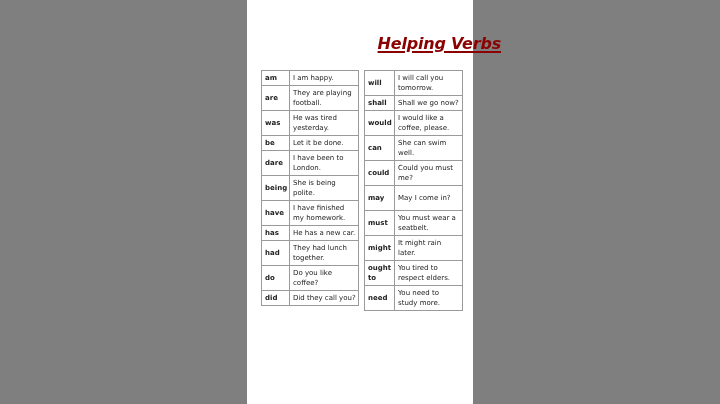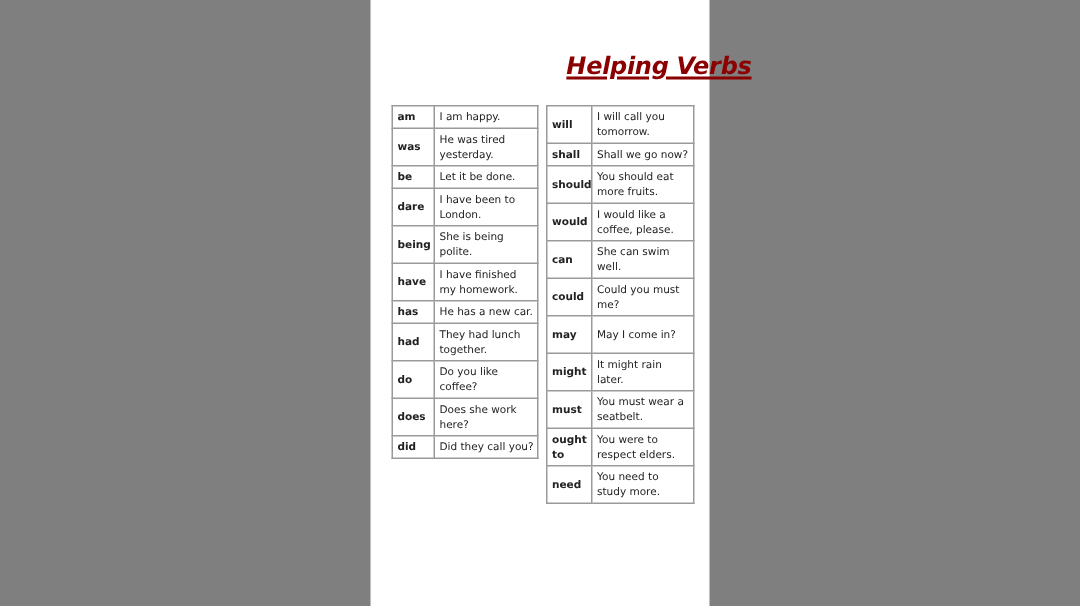--- a/index.html
+++ b/index.html
@@ -57,20 +57,24 @@
     <colgroup>
         <col class="c1">
         <col class="c2">
       </colgroup>
     <tbody>
       <tr class="r1">
           <td class="verb">am</td>
           <td>I am happy.</td>
         </tr>
       <tr class="r2">
+          <td class="verb">are</td>
+          <td>They are playing football.</td>
+        </tr>
+      <tr class="r2">
           <td class="verb">was</td>
           <td>He was tired yesterday.</td>
         </tr>
       <tr class="r1">
           <td class="verb">be</td>
           <td>Let it be done.</td>
         </tr>
       <tr class="r2">
           <td class="verb">dare</td>
           <td>I have been to London.</td>
@@ -88,24 +92,20 @@
           <td>He has a new car.</td>
         </tr>
       <tr class="r2">
           <td class="verb">had</td>
           <td>They had lunch together.</td>
         </tr>
       <tr class="r2">
           <td class="verb">do</td>
           <td>Do you like coffee?</td>
         </tr>
-      <tr class="r2">
-          <td class="verb">does</td>
-          <td>Does she work here?</td>
-        </tr>
       <tr class="r1">
           <td class="verb">did</td>
           <td>Did they call you?</td>
         </tr>
     </tbody>
   </table>
 
   <table id="right-table">
     <colgroup>
         <col class="c1">
@@ -114,50 +114,46 @@
     <tbody>
       <tr class="r2">
           <td class="verb">will</td>
           <td>I will call you tomorrow.</td>
         </tr>
       <tr class="r1">
           <td class="verb">shall</td>
           <td>Shall we go now?</td>
         </tr>
       <tr class="r2">
-          <td class="verb">should</td>
-          <td>You should eat more fruits.</td>
-        </tr>
-      <tr class="r2">
           <td class="verb">would</td>
           <td>I would like a coffee, please.</td>
         </tr>
       <tr class="r2">
           <td class="verb">can</td>
           <td>She can swim well.</td>
         </tr>
       <tr class="r2">
           <td class="verb">could</td>
           <td>Could you must me?</td>
         </tr>
       <tr class="r2">
           <td class="verb">may</td>
           <td>May I come in?</td>
         </tr>
       <tr class="r2">
+          <td class="verb">must</td>
+          <td>You must wear a seatbelt.</td>
+        </tr>
+      <tr class="r2">
           <td class="verb">might</td>
           <td>It might rain later.</td>
         </tr>
       <tr class="r2">
-          <td class="verb">must</td>
-          <td>You must wear a seatbelt.</td>
-        </tr>
-      <tr class="r2">
           <td class="verb">ought to</td>
-          <td>You were to respect elders.</td>
+          <td>You tired to respect elders.</td>
         </tr>
       <tr class="r2">
           <td class="verb">need</td>
           <td>You need to study more.</td>
         </tr>
     </tbody>
   </table>
 </div>
 
 </body></html>

